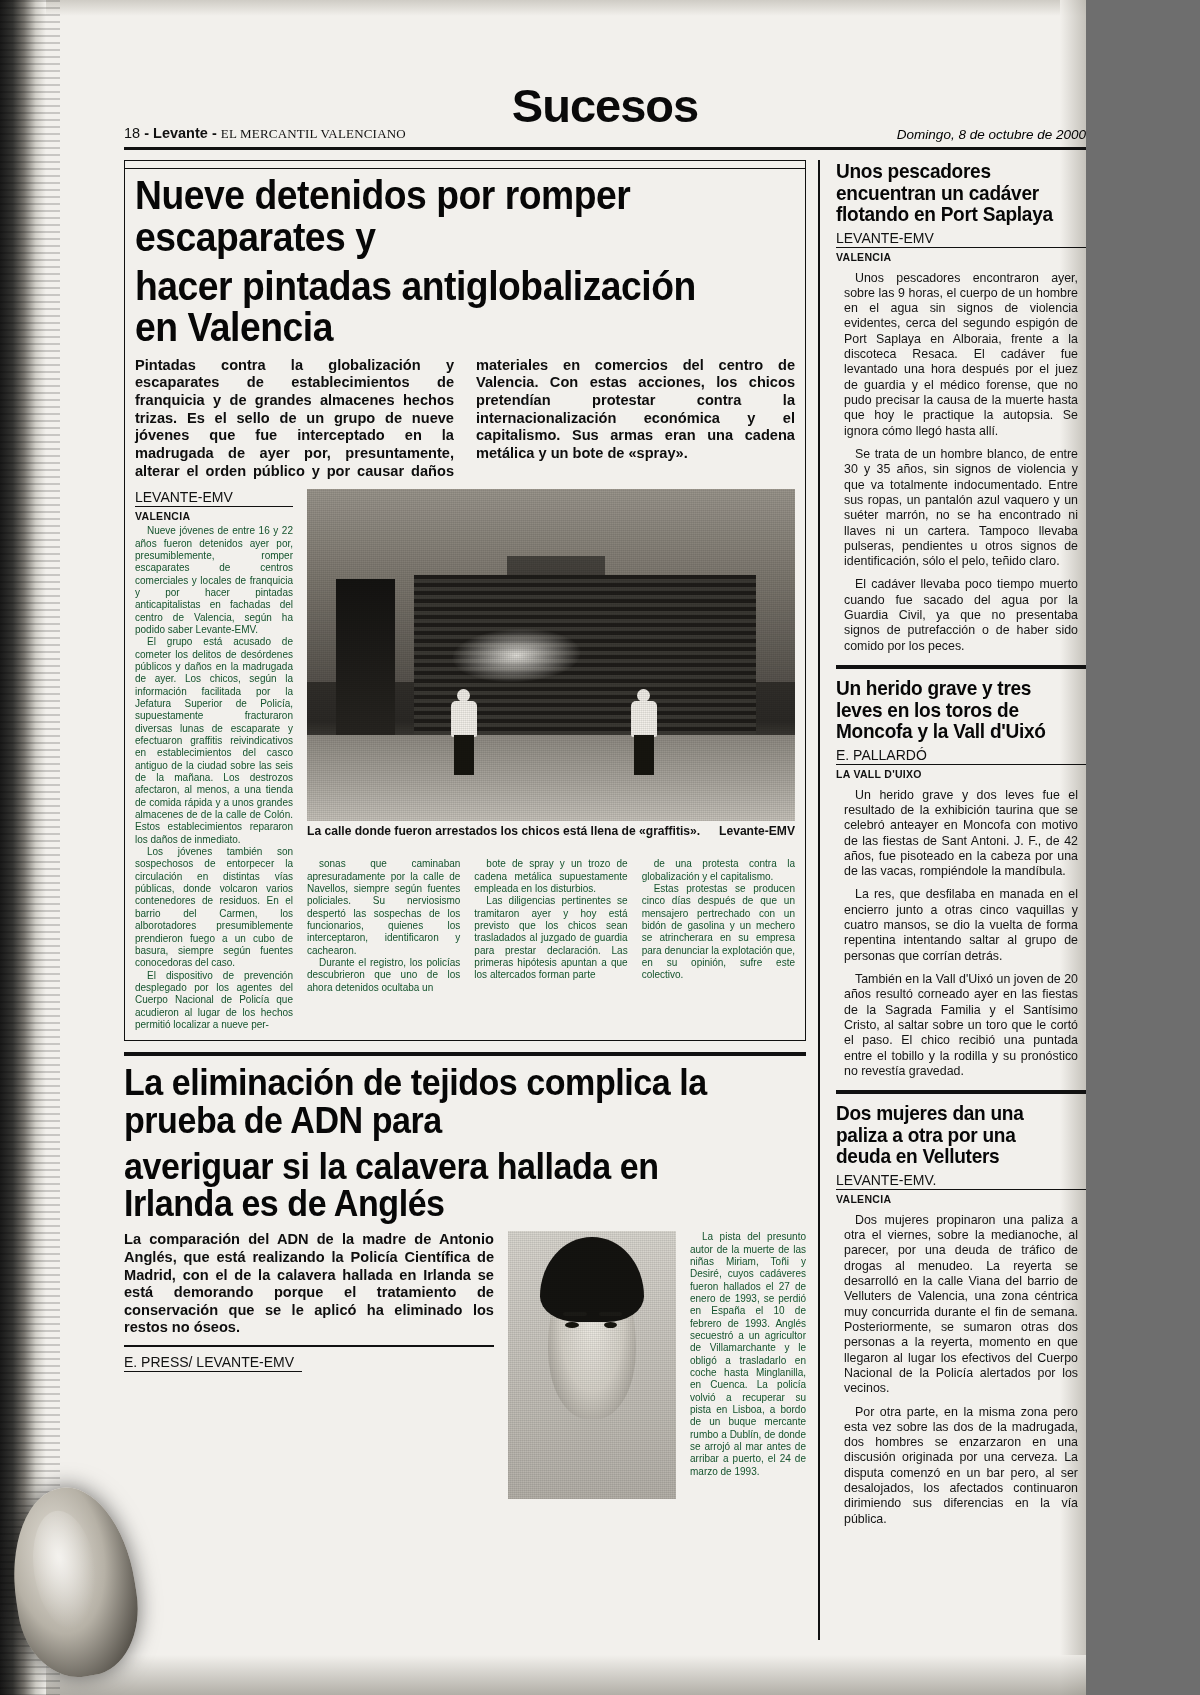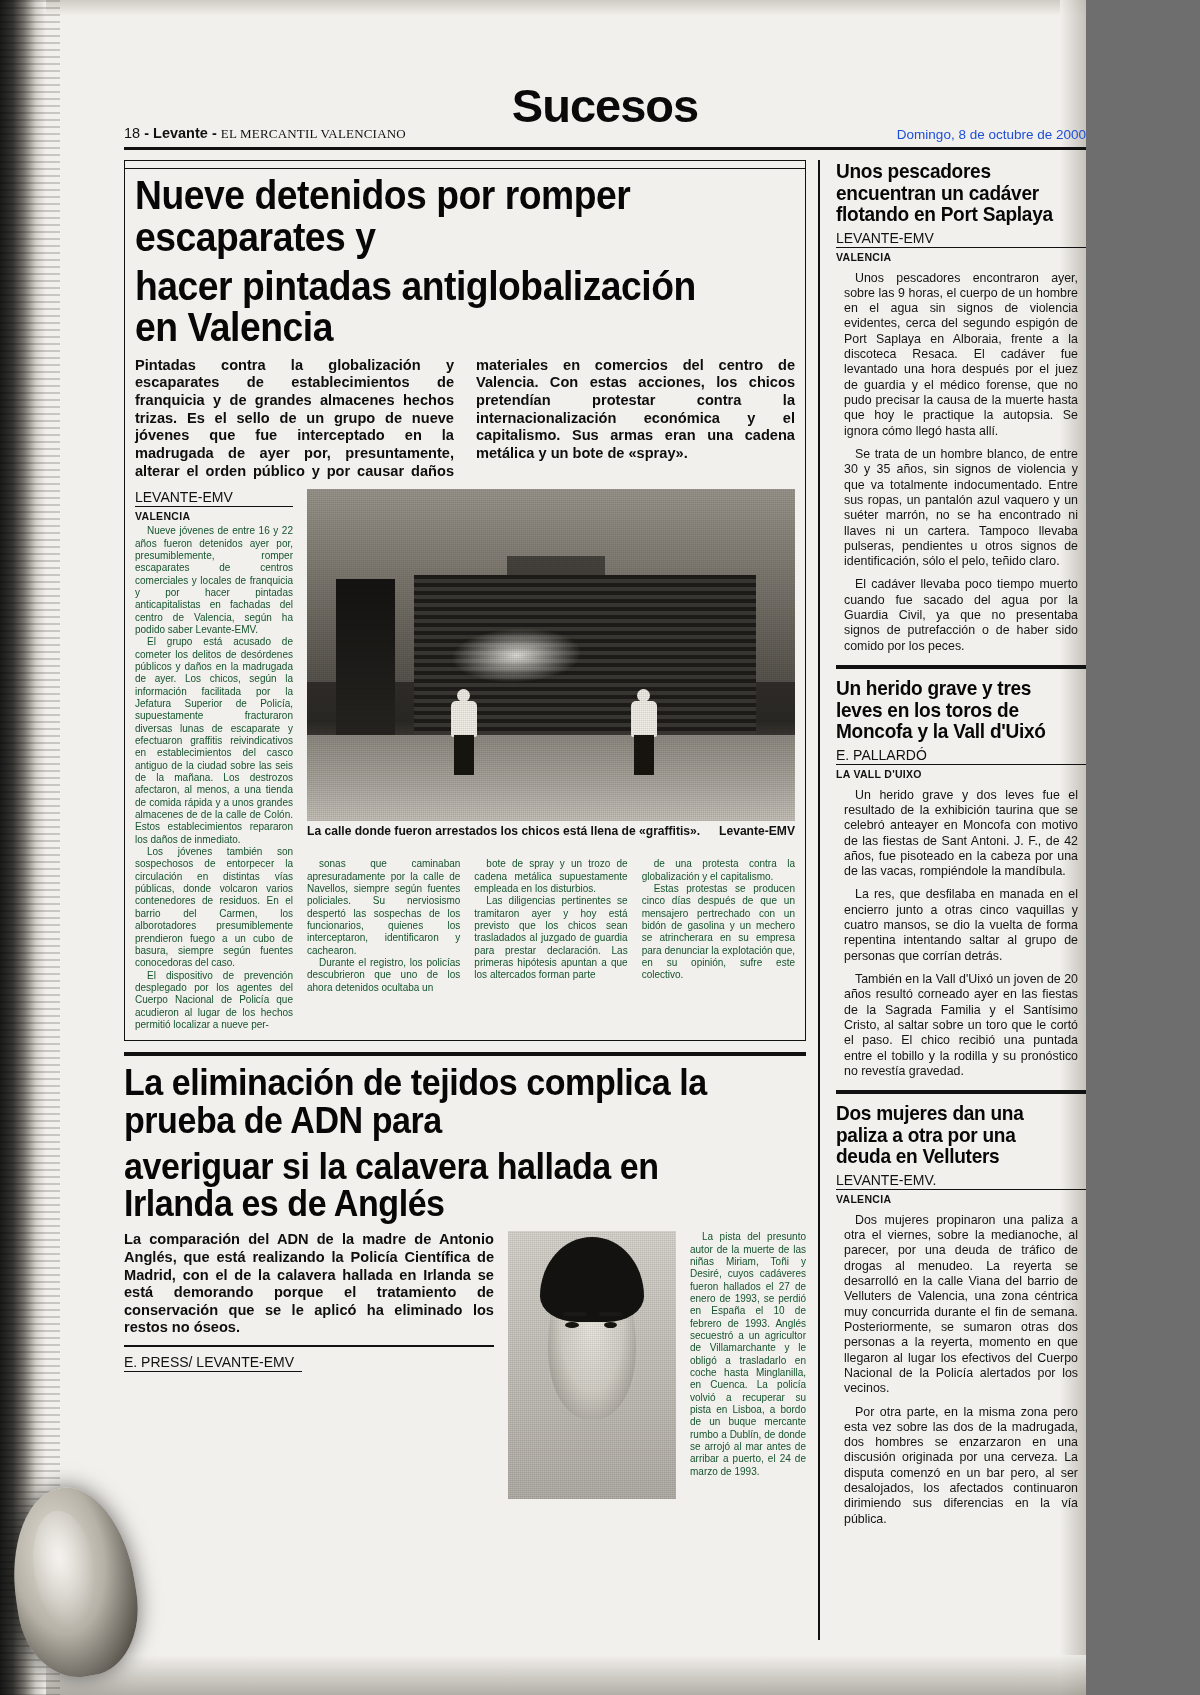--- a/index.html
+++ b/index.html
@@ -70,21 +70,21 @@
   }
   .folio .num{font-weight:normal;}
   .folio .brand{font-weight:bold;}
   .folio .sep{font-weight:bold;}
   .folio .sub{
     font-family:"Liberation Serif", serif;
     font-variant:small-caps;font-size:13px;letter-spacing:.2px;
   }
   .dateline{
     position:absolute;right:0;bottom:6px;
-    font-size:13.5px;color:#1d4ed8;white-space:nowrap;
+    font-size:13.5px;color:#000000;white-space:nowrap;font-style:italic;
   }
   .rule-masthead{
     position:absolute;left:78px;top:133px;width:962px;height:3px;background:#111;
   }
 
   
   .main-col{position:absolute;left:78px;top:146px;width:682px;}
   .side-col{position:absolute;left:790px;top:146px;width:250px;}
 
   .art-box{

